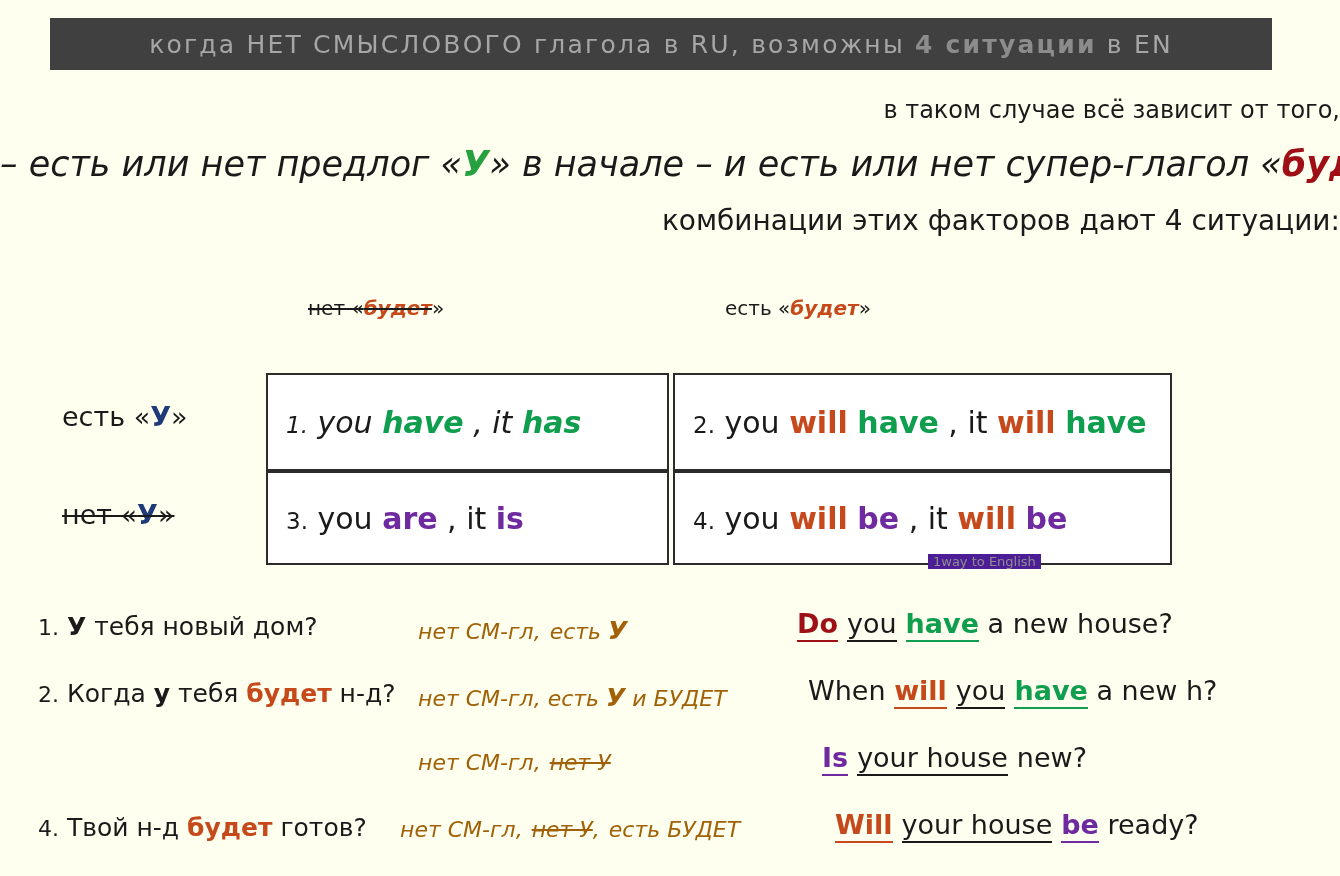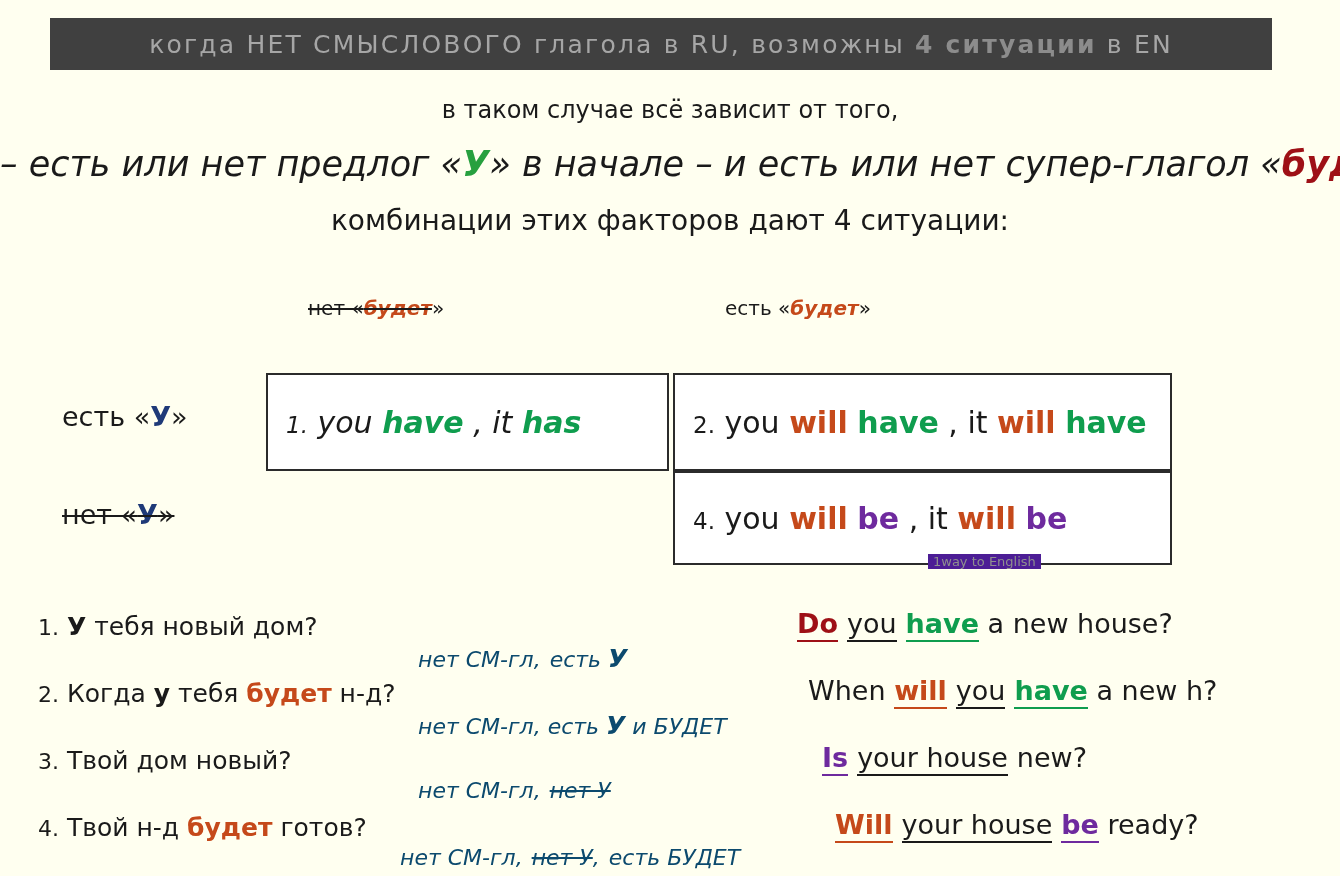--- a/index.html
+++ b/index.html
@@ -38,21 +38,21 @@
     color: #8c8c8c;
     font-weight: bold;
   }
 
   
   .intro {
     position: absolute;
     left: 0;
     top: 96px;
     width: 1340px;
-    text-align: center;
+    text-align: right;
   }
   .intro-line1 {
     font-size: 24px;
     color: #1a1a1a;
     margin-bottom: 20px;
   }
   .intro-line2 {
     font-size: 35px;
     font-style: italic;
     color: #1a1a1a;
@@ -170,23 +170,22 @@
   }
   .ex-ru .num { font-size: 22px; }
   .ex-ru .b { font-weight: bold; }
   .ex-ru .budet { color: #c5491a; font-weight: bold; }
 
   .ex-note {
     position: absolute;
     top: 10px;
     font-size: 22px;
     font-style: italic;
-    color: #0c4a6e;
-    white-space: nowrap;
-    margin-top: 28px;
+    color: #a16207;
+    white-space: nowrap;
   }
   .ex-note .big { font-size: 25px; font-weight: bold; }
   .ex-note .struck {
     text-decoration: line-through;
     text-decoration-thickness: 1.5px;
   }
 
   .ex-en {
     position: absolute;
     top: 2px;
@@ -263,20 +262,25 @@
       <span class="cell-num">1.</span><span> you </span><span class="w-green">have</span><span> , it </span><span class="w-green">has</span>
     </div>
   </div>
 
   <div class="cellbox cell-2">
     <div class="cell-text">
       <span class="cell-num">2.</span><span> you </span><span class="w-orange">will</span> <span class="w-green">have</span><span> , it </span><span class="w-orange">will</span> <span class="w-green">have</span>
     </div>
   </div>
 
+  <div class="cellbox cell-3">
+    <div class="cell-text">
+      <span class="cell-num">3.</span><span> you </span><span class="w-purple">are</span><span> , it </span><span class="w-purple">is</span>
+    </div>
+  </div>
 
   <div class="cellbox cell-4">
     <div class="cell-text">
       <span class="cell-num">4.</span><span> you </span><span class="w-orange">will</span> <span class="w-purple">be</span><span> , it </span><span class="w-orange">will</span> <span class="w-purple">be</span>
     </div>
   </div>
 
   <div class="watermark">1way to English</div>
 </div>
 
@@ -300,23 +304,20 @@
     </div>
     <div class="ex-note" style="left:418px;">
       <span>нет СМ-гл,</span> <span>есть</span> <span class="big">У</span> <span>и БУДЕТ</span>
     </div>
     <div class="ex-en" style="left:808px;">
       <span>When</span> <span class="u-orange">will</span><span class="sp"></span><span class="u-black">you</span><span class="sp"></span><span class="u-green">have</span> <span>a new h?</span>
     </div>
   </div>
 
   <div class="ex-row">
-    <div class="ex-ru">
-      <span class="num">3.</span> <span>Твой дом новый?</span>
-    </div>
     <div class="ex-note" style="left:418px;">
       <span>нет СМ-гл,</span><span class="sp"></span><span class="struck">нет У</span>
     </div>
     <div class="ex-en" style="left:822px;">
       <span class="u-purple">Is</span><span class="sp"></span><span class="u-black">your house</span><span class="sp"></span><span>new?</span>
     </div>
   </div>
 
   <div class="ex-row">
     <div class="ex-ru">

